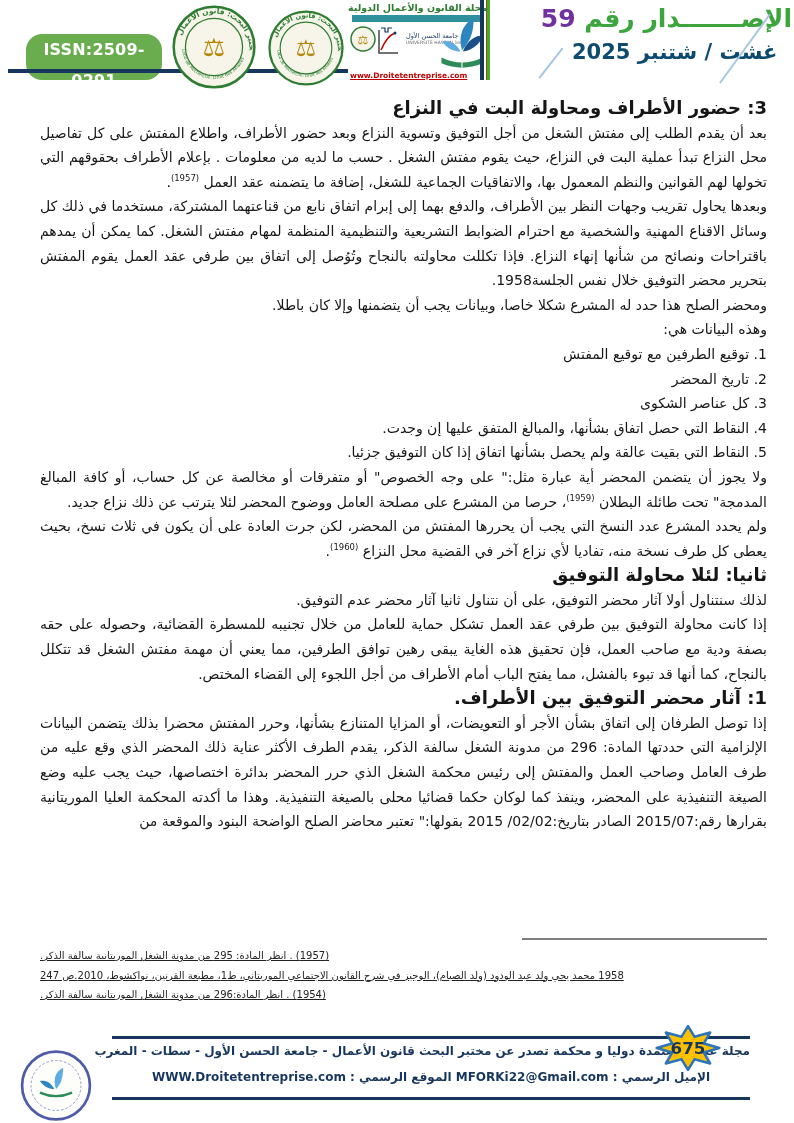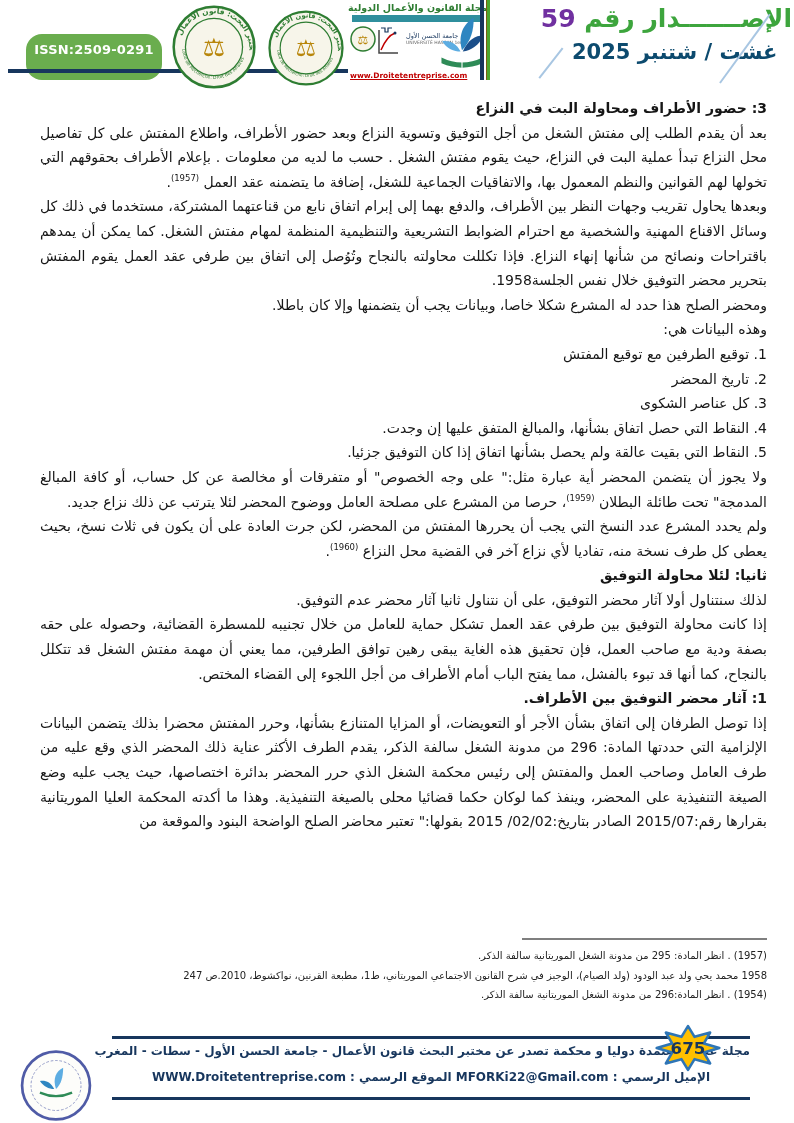--- a/index.html
+++ b/index.html
@@ -7,21 +7,21 @@
   .page {
     position:relative; width:794px; height:1123px; margin:0 auto;
     background:#ffffff; overflow:hidden;
     font-family:"DejaVu Sans", sans-serif;
   }
 
   
   .issn-pill{
     position:absolute; left:26px; top:34px; width:136px; height:46px;
     background:#6aad4e; border-radius:16px; color:#fff;
-    font-weight:bold; font-size:13px; line-height:31px; text-align:center;
+    font-weight:bold; font-size:16px; line-height:31px; text-align:center;
     letter-spacing:0.2px;
   }
   .header-rule{ position:absolute; left:8px; top:69px; width:460px; height:4px; background:#17365d; }
 
   .stamp{ position:absolute; }
   .stamp svg{ display:block; }
 
   .journal-logo{
     position:absolute; left:348px; top:2px; width:136px; height:80px; background:#fff;
   }
@@ -60,28 +60,28 @@
   .slash-1{ left:58px; top:40px; height:38px; transform:rotate(38deg); }
   .slash-2{ left:252px; top:2px; height:85px; transform:rotate(36deg); }
 
   
   .body-text{
     position:absolute; top:96px; right:27px; left:40px;
     direction:rtl; text-align:justify; color:#161616;
     font-size:14px; line-height:24.6px;
   }
   .body-text p, .body-text h2, .body-text h3, .body-text div{ margin:0; padding:0; }
-  .head{ font-size:14px; font-weight:bold; }
+  .head{ font-size:18px; font-weight:bold; }
   sup.ref{ font-size:8.5px; line-height:0; }
 
   
   .footnotes{
     position:absolute; top:938px; right:27px; left:40px;
-    direction:rtl; text-align:right; color:#222;
-    font-size:10px; line-height:19.5px;
+    direction:rtl; text-align:left; color:#222;
+    font-size:10px; line-height:19.5px;text-decoration:underline;
   }
   .fn-sep{ width:245px; height:2px; background:#7f7f7f; margin:0 0 6px auto; direction:ltr; }
   .fn-sep{ margin-right:0; margin-left:auto; }
 
   
   .footer-rule{ position:absolute; height:3px; background:#17365d; left:112px; width:638px; }
   .footer-rule-top{ top:1036px; }
   .footer-rule-bottom{ top:1097px; }
   .footer-text{
     position:absolute; left:112px; width:638px; text-align:center;

